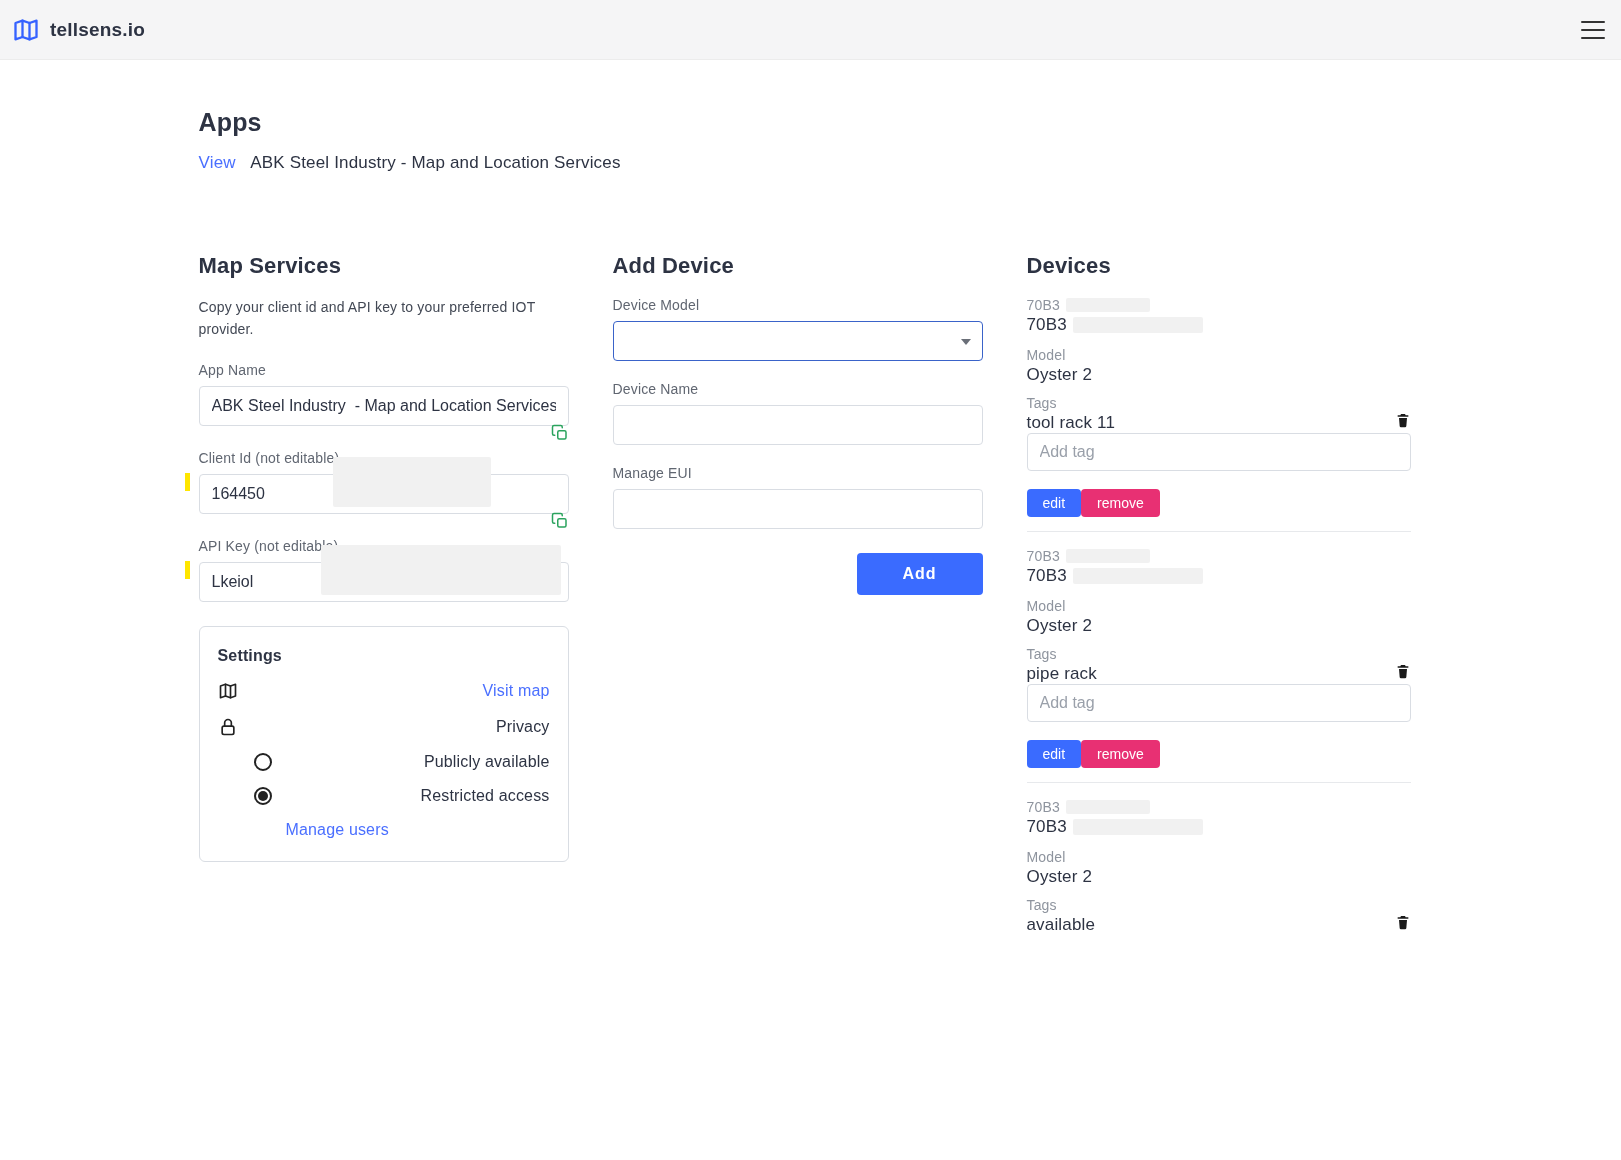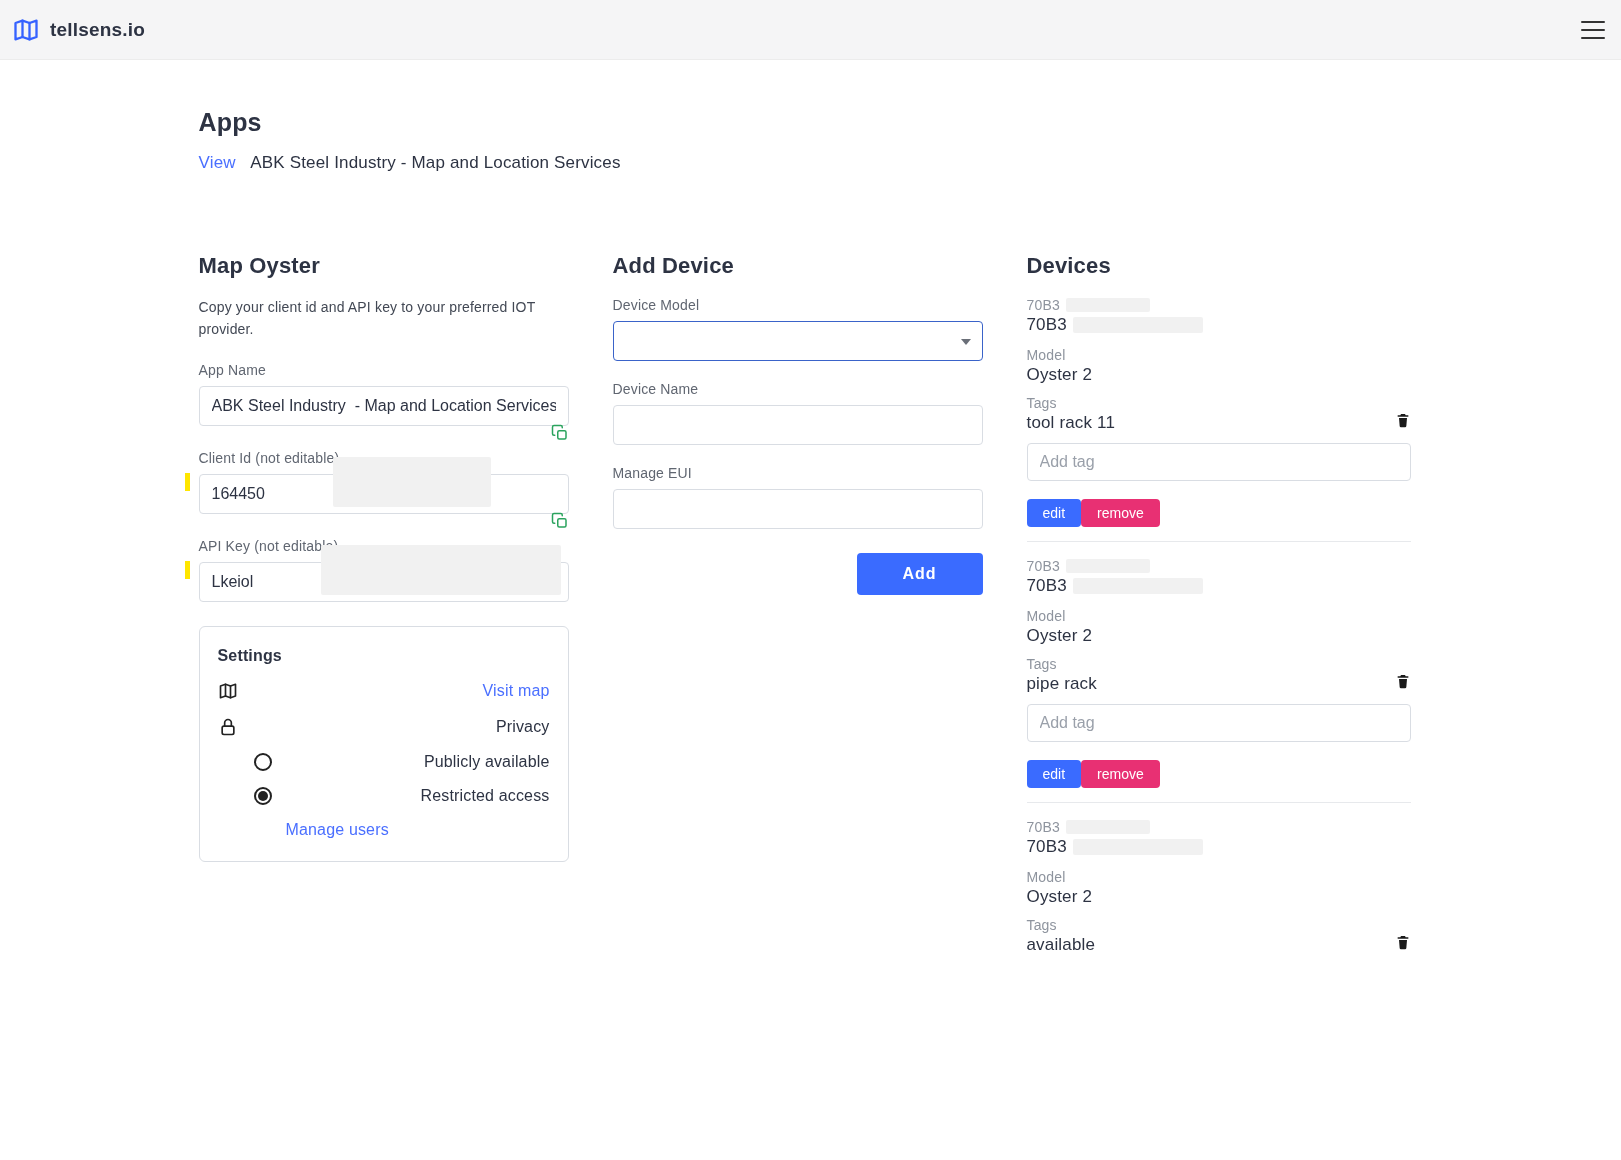--- a/index.html
+++ b/index.html
@@ -64,21 +64,21 @@
   
   .devlabel{font-size:14px;color:var(--muted2);margin:0;}
   .devval{font-size:17px;color:var(--txt);margin:2px 0 10px 0;}
   .devid{display:flex;align-items:center;gap:6px;}
   .devid .maskblock{height:14px;width:84px;background:var(--mask);border-radius:2px;}
   .devidline{display:flex;align-items:center;gap:6px;margin:2px 0 12px 0;}
   .devidline .v{font-size:17px;}
   .devidline .maskblock{height:16px;width:130px;background:var(--mask);border-radius:2px;}
   .tagrow{display:flex;align-items:center;justify-content:space-between;}
   .tagrow .trash{cursor:pointer;}
-  .addtag{margin-top:10px;}
+  .addtag{}
   .addtag input{height:38px;}
   .addtag input::placeholder{color:#9aa0aa;}
   .btnrow{display:flex;gap:0;margin-top:18px;}
   .btn-sm{border:none;border-radius:4px;color:#fff;height:28px;padding:0 16px;font-size:14px;cursor:pointer;}
   .btn-edit{background:var(--blue2);}
   .btn-remove{background:var(--pink);}
   .divider{border:none;border-top:1px solid #e7e9ec;margin:14px 0 16px 0;}
   
   .icon-blue path,.icon-blue rect,.icon-blue line{stroke:var(--blue);}
   .icon-green path,.icon-green rect{stroke:#2aa35d;}
@@ -106,21 +106,21 @@
 <div class="content">
   <h2 class="page-title">Apps</h2>
   <div class="crumb">
     <a href="#">View</a>
     &nbsp;&nbsp;<span>ABK Steel Industry  - Map and Location Services</span>
   </div>
 
   <div class="grid">
 
     <div class="col">
-      <h3>Map Oyster</h3>
+      <h3>Map Services</h3>
       <p class="sub">Copy your client id and API key to your preferred IOT provider.</p>
 
       <div class="row">
         <label class="flabel">App Name</label>
         <input type="text" value="ABK Steel Industry  - Map and Location Services" style="">
       </div>
 
       <div class="row readonly short">
         <span class="yellowmark"></span>
         <label class="flabel">Client Id (not editable)</label>

